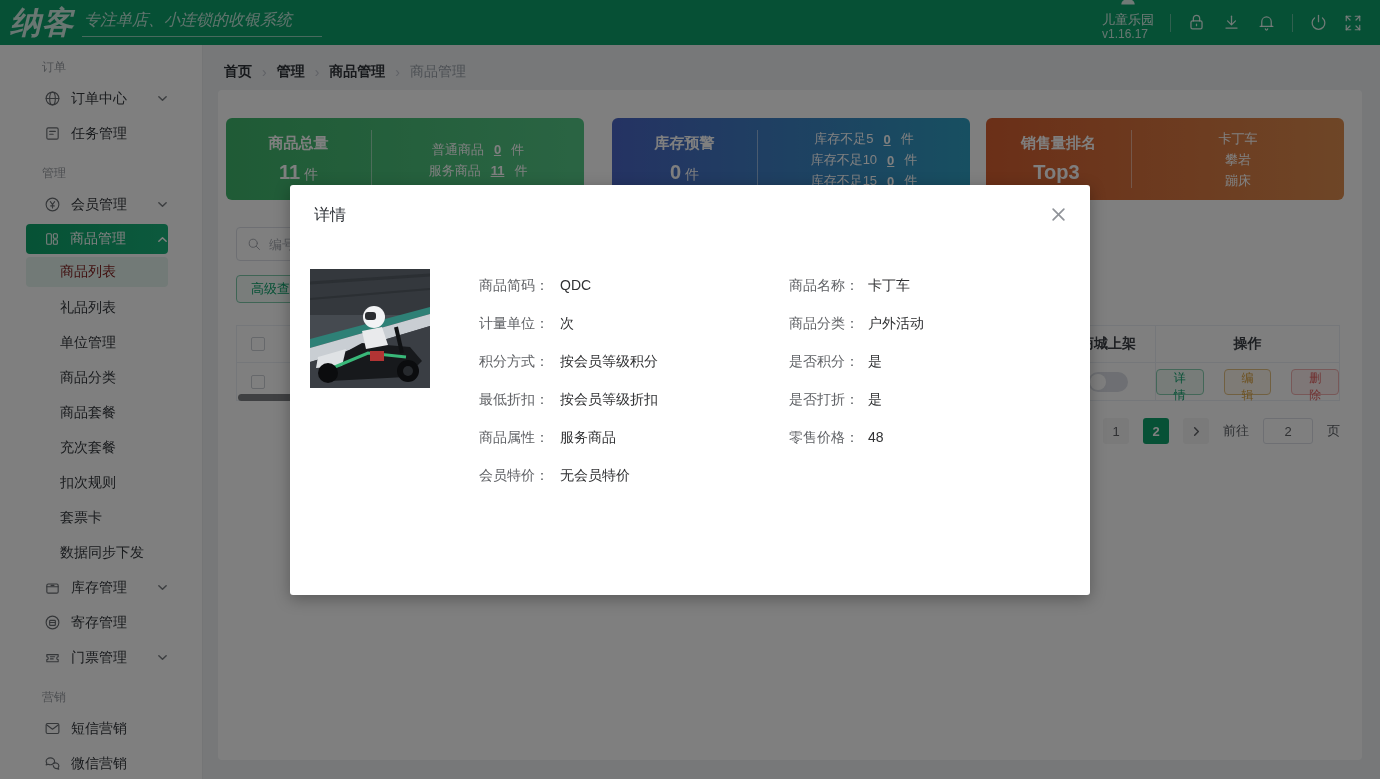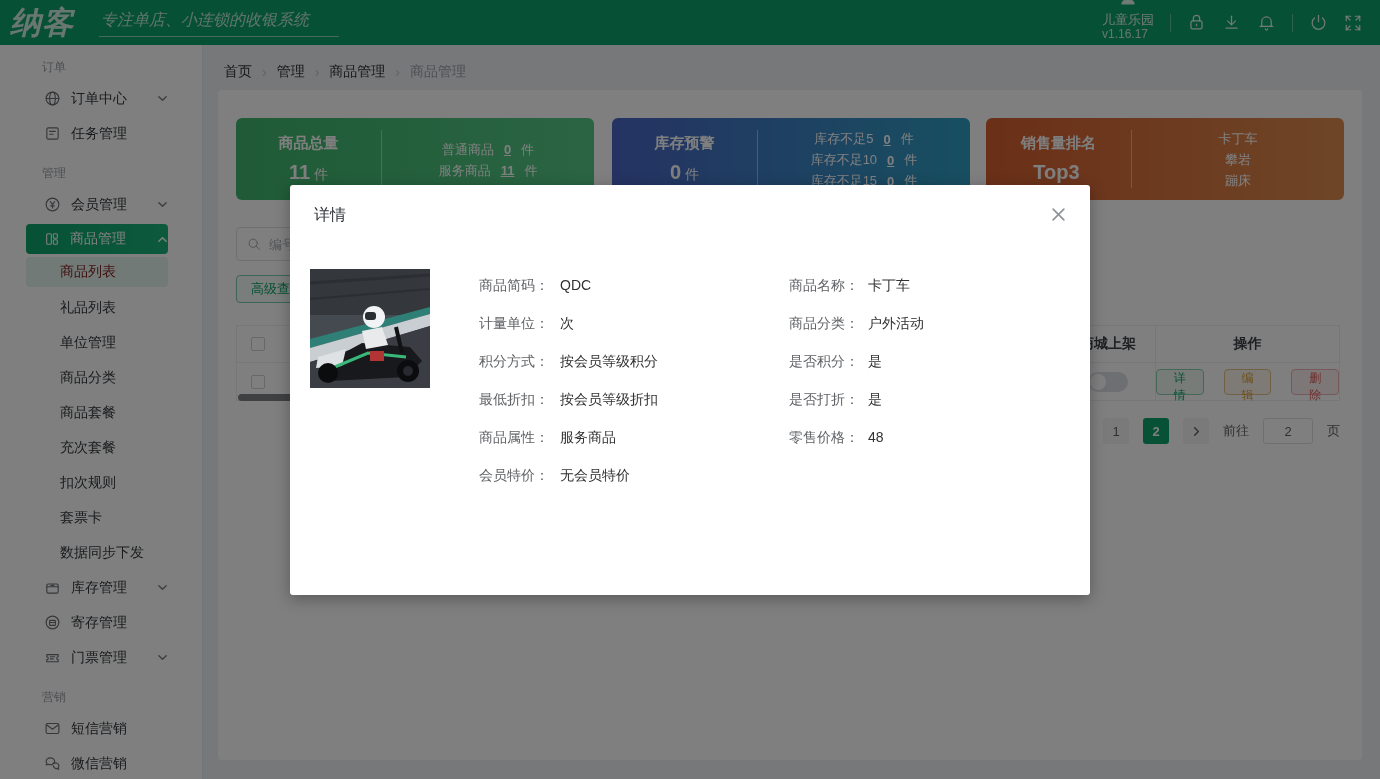--- a/index.html
+++ b/index.html
@@ -5,21 +5,21 @@
   * { margin:0; padding:0; box-sizing:border-box; }
   html,body { width:1380px; height:779px; }
   body { font-family:"Liberation Sans","DejaVu Sans",sans-serif; font-size:14px; color:#303133; }
   .page { position:relative; width:1380px; height:779px; overflow:hidden; background:#eef0f3; }
 
   
   .topbar { position:absolute; left:0; top:0; width:1380px; height:45px; background:#0ca06b;
             display:flex; align-items:center; justify-content:space-between; padding:0 18px 0 10px; }
   .logo-wrap { display:flex; align-items:flex-end; }
   .logo { font-size:31px; font-weight:bold; font-style:italic; color:rgba(255,255,255,.82); letter-spacing:1px; line-height:40px; }
-  .tagline { font-size:16px; font-style:italic; color:rgba(255,255,255,.75); margin:0 0 6px 25px;
+  .tagline { font-size:16px; font-style:italic; color:rgba(255,255,255,.75); margin:0 0 6px 8px;
              padding:0 30px 5px 2px; border-bottom:1px solid rgba(255,255,255,.55); }
   .topbar-right { display:flex; align-items:center; gap:16px; color:rgba(255,255,255,.88); }
   .topbar-right svg { display:block; }
   .store-block { display:flex; align-items:center; gap:6px; cursor:pointer;flex-direction:column; }
   .store-txt { display:flex; flex-direction:column; line-height:14px; }
   .store-name { font-size:13px; }
   .store-ver { font-size:12px; opacity:.9; }
   .tb-divider { width:1px; height:18px; background:rgba(255,255,255,.35); }
 
   
@@ -34,28 +34,28 @@
                margin:2px 34px 3px 26px; height:30px; padding-left:18px; }
   .menu-item.active-pill .mi, .menu-item.active-pill .chev { color:#fff; }
   .sub-item { height:35px; display:flex; align-items:center; padding-left:60px; margin-right:34px;
               font-size:14px; color:#34383d; cursor:pointer; }
   .sub-item.active { background:#e4f5ee; color:#7f1d1d; border-radius:4px; margin:2px 34px 3px 26px;
               height:30px; padding-left:34px; }
 
   
   .main { position:absolute; left:204px; top:45px; right:0; bottom:0; background:#eef0f3; }
   .breadcrumb { position:absolute; left:20px; top:18px; display:flex; align-items:center; gap:10px; font-size:14px; }
-  .bc-item { font-weight:normal; color:#2f3338; }
+  .bc-item { font-weight:bold; color:#2f3338; }
   .bc-item.last { font-weight:normal; color:#9aa1a9; }
   .bc-sep { color:#c0c4cc; font-size:14px; }
   .content-card { position:absolute; left:14px; top:45px; width:1144px; height:670px; background:#ffffff; border-radius:4px; }
 
   
   .stat-card { position:absolute; top:28px; height:82px; width:358px; border-radius:6px; color:#fff; display:flex; }
-  .stat-card.green { left:18px;  background:linear-gradient(90deg,#3fb66c,#55c987); }
+  .stat-card.green { left:8px;  background:linear-gradient(90deg,#3fb66c,#55c987); }
   .stat-card.blue  { left:394px; background:linear-gradient(90deg,#4a66c6,#2f9fc2); }
   .stat-card.orange{ left:768px; background:linear-gradient(90deg,#d65f30,#dd8c4e); }
   .stat-left { width:145px; display:flex; flex-direction:column; align-items:center; justify-content:center; gap:8px; }
   .stat-title { font-size:15px; font-weight:600; }
   .stat-value { font-size:14px; }
   .stat-value b { font-size:20px; margin-right:4px; }
   .stat-div { width:1px; background:rgba(255,255,255,.45); margin:12px 0; }
   .stat-right { flex:1; display:flex; flex-direction:column; justify-content:center; align-items:center; gap:3px; padding-top:2px; }
   .stat-row { font-size:13px; display:flex; gap:10px; align-items:center; }
   .stat-row .u { text-decoration:underline; font-weight:bold; }

